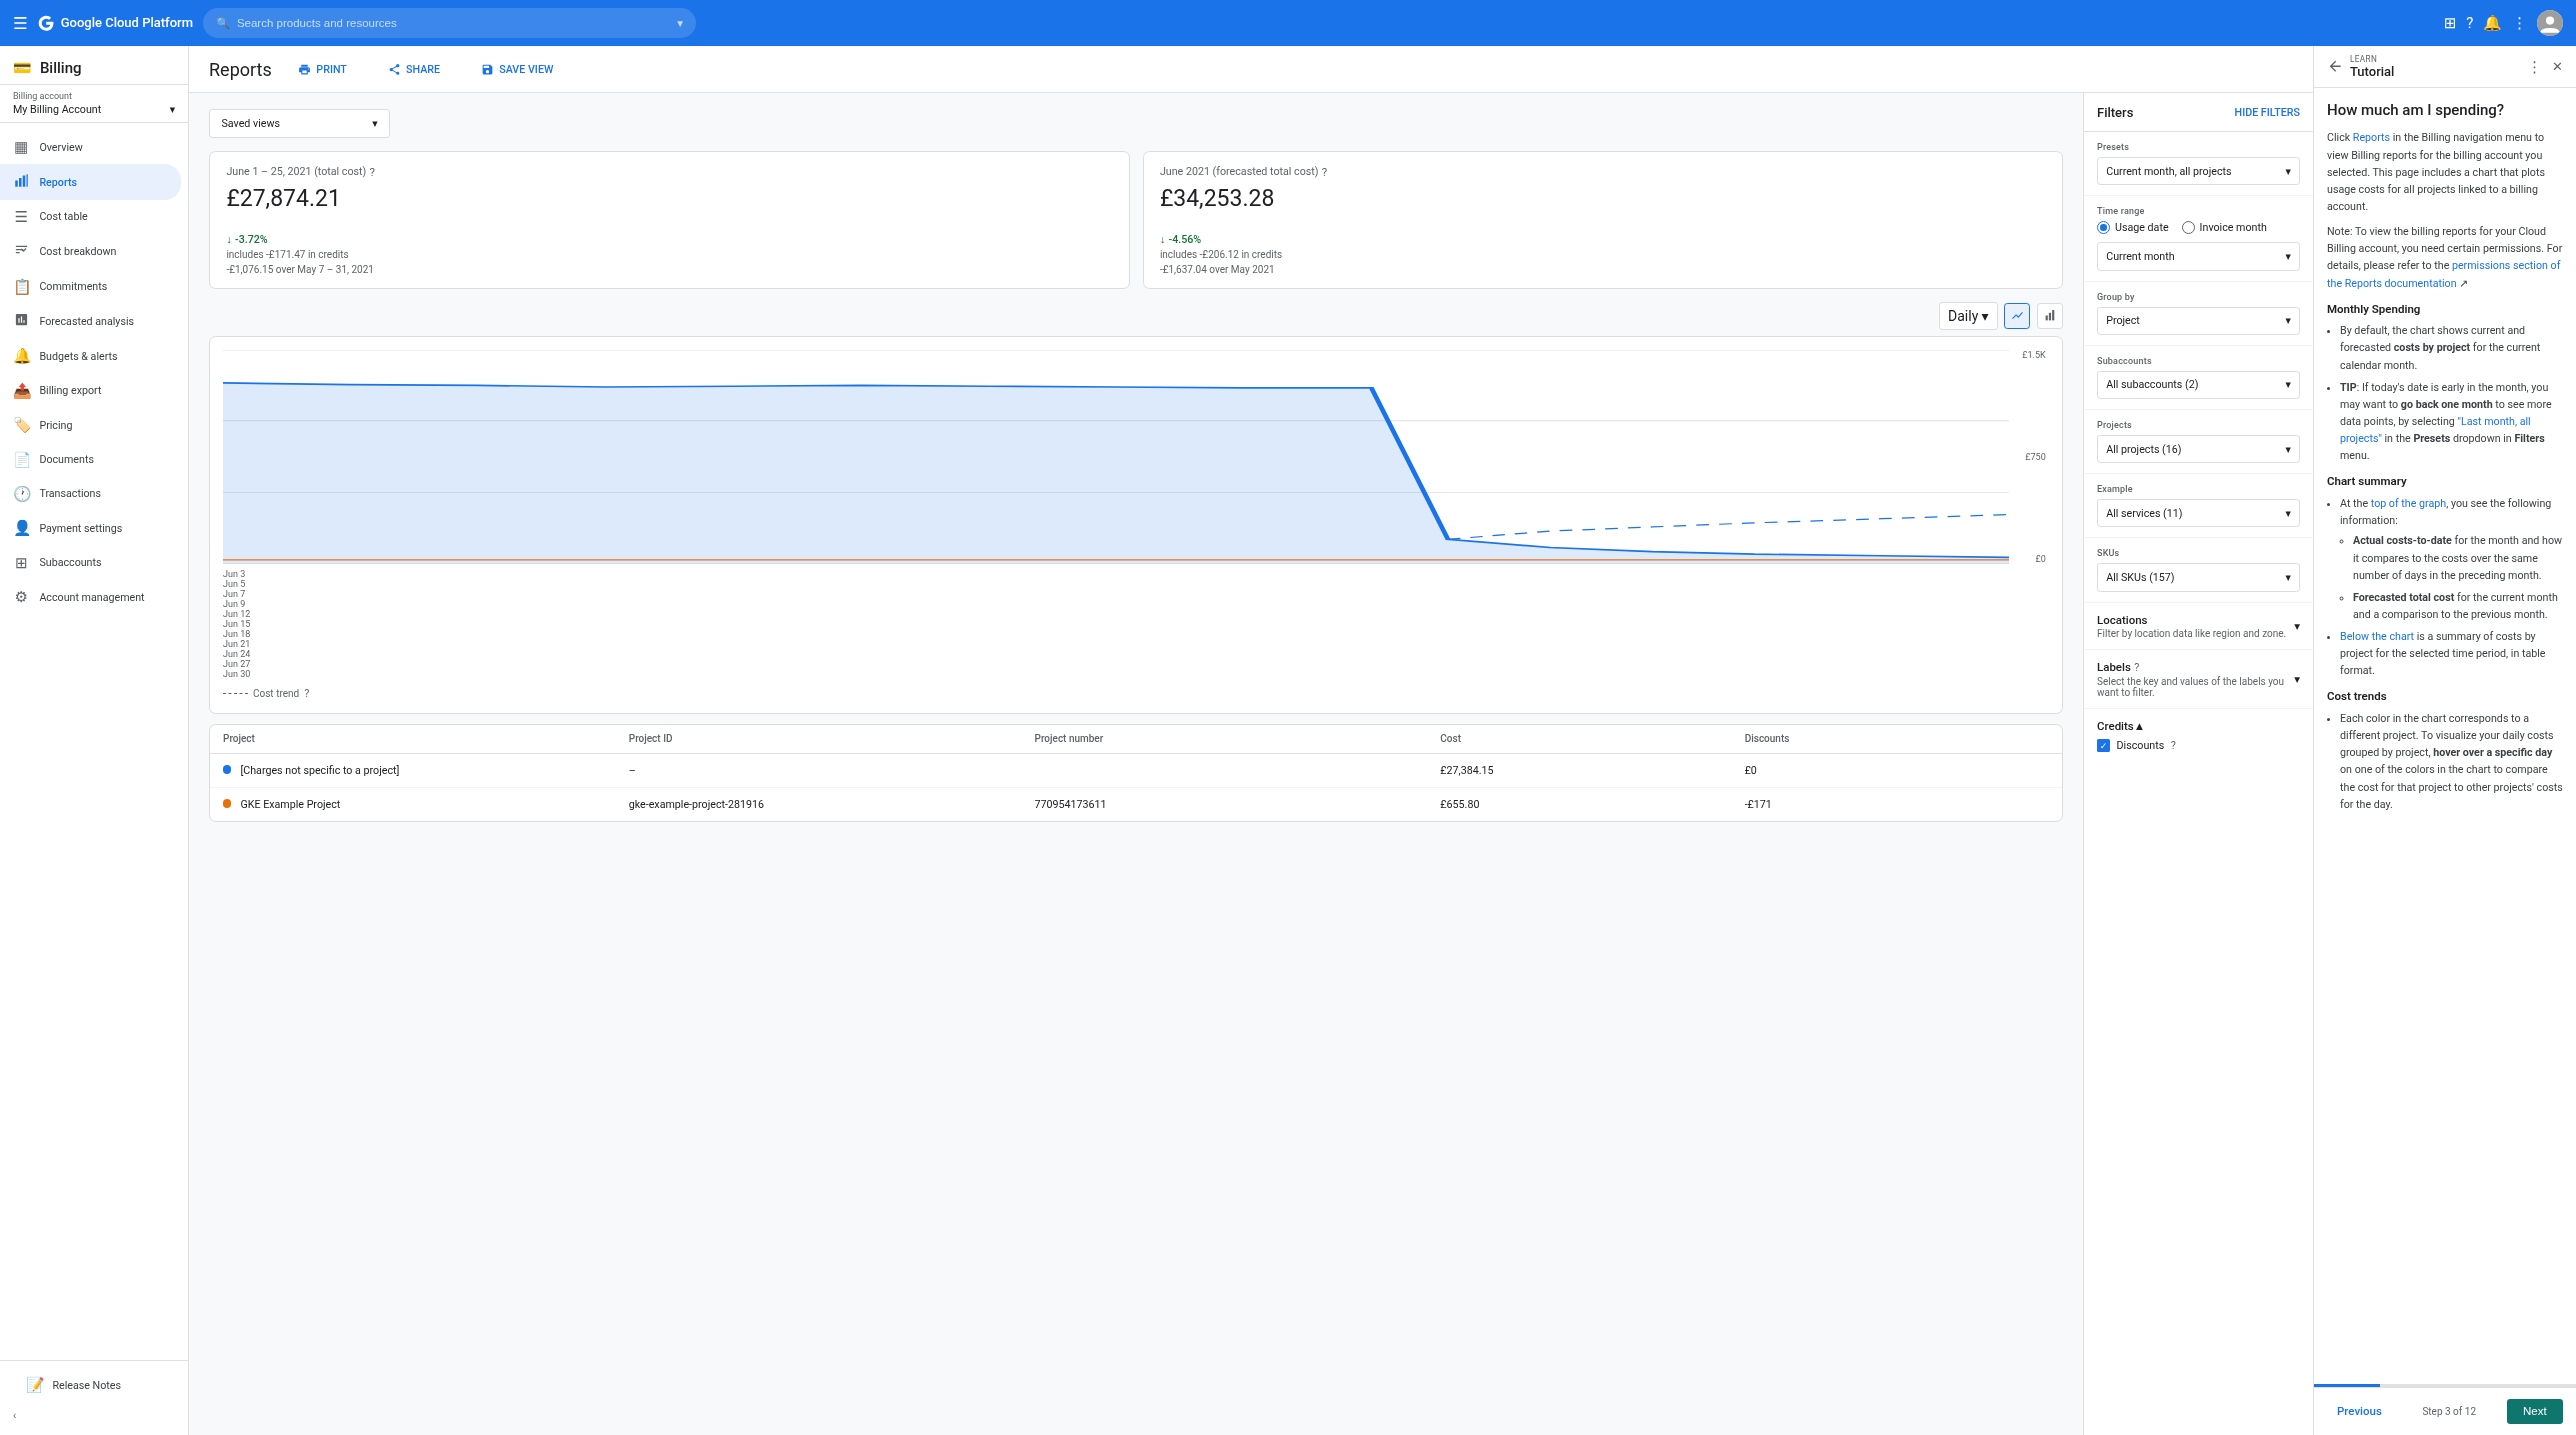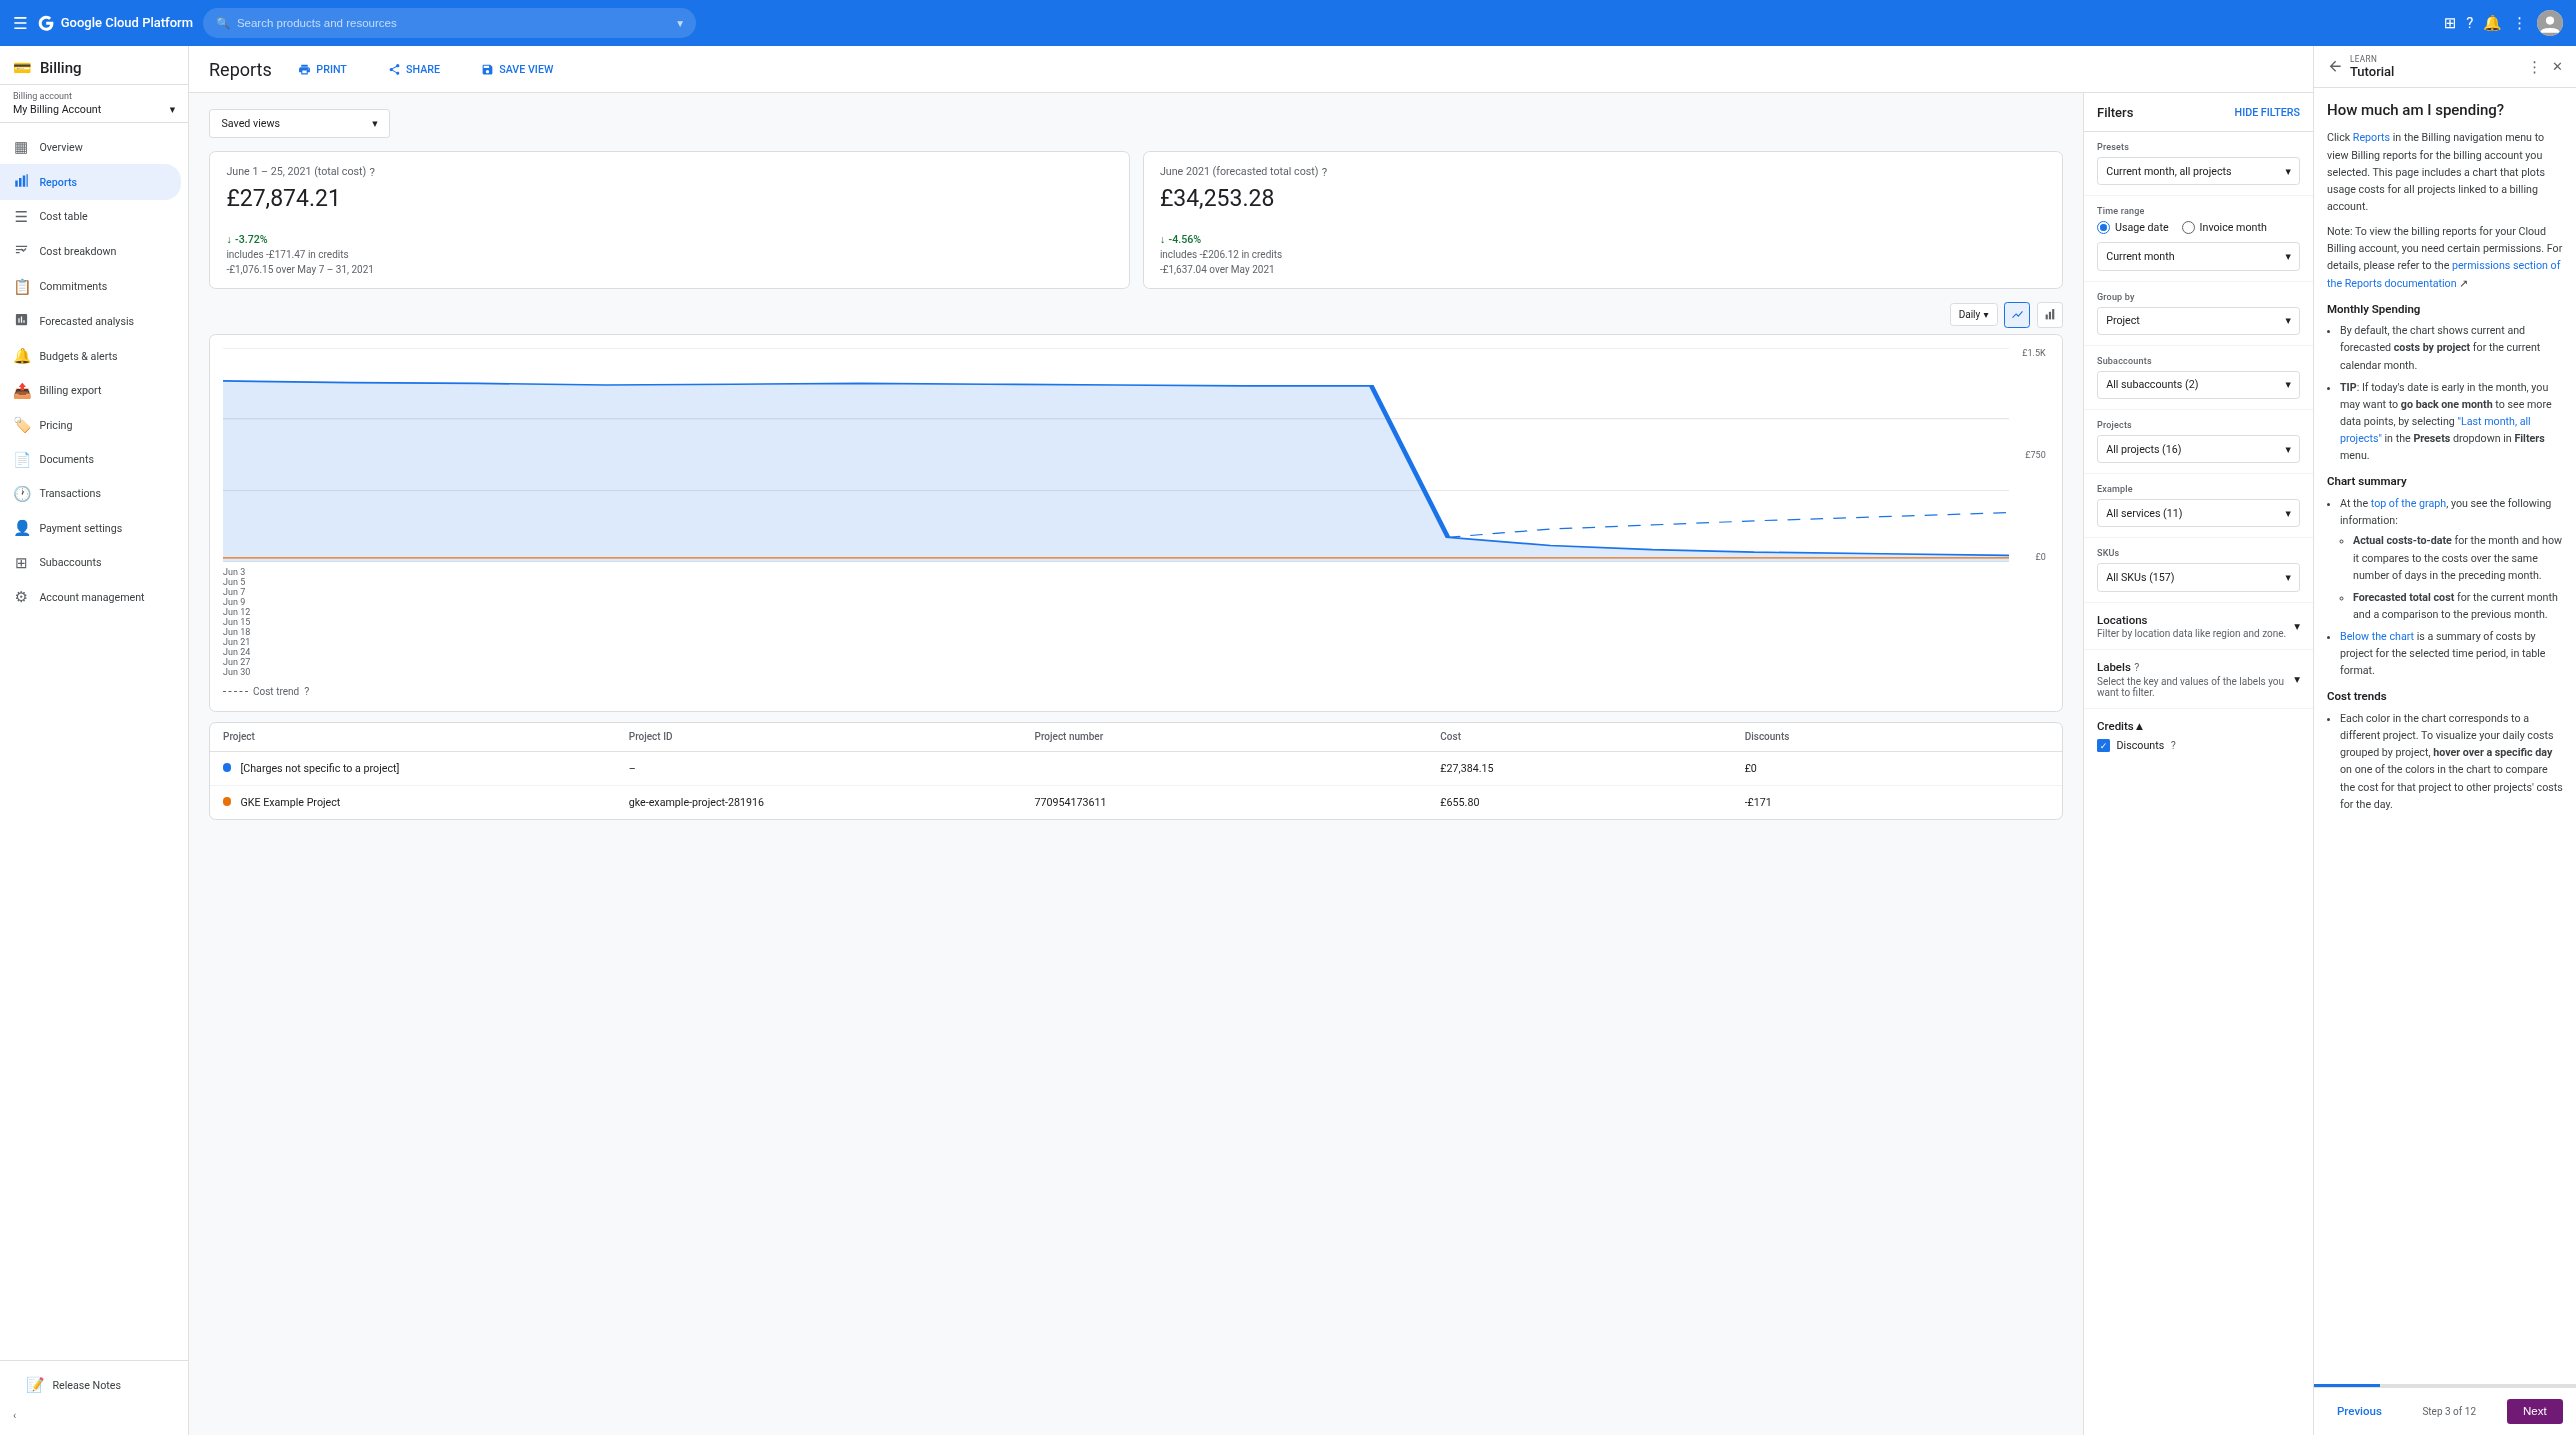--- a/index.html
+++ b/index.html
@@ -80,21 +80,21 @@
     }
     .card-period { font-size: 10.7px; color: #5f6368; display: flex; align-items: center; gap: 3.3px; margin-bottom: 6.6px; }
     .card-amount { font-size: 23px; font-weight: 400; margin-bottom: 21px; }
     .card-change { font-size: 10.7px; font-weight: 500; display: flex; align-items: center; gap: 3.3px; }
     .card-change.negative { color: #137333; }
     .card-subtext { font-size: 10px; color: #5f6368; margin-top: 3.3px; }
 
     
     .chart-controls { display: flex; align-items: center; justify-content: flex-end; gap: 6.6px; margin-bottom: 6.6px; }
     .daily-select {
-      display: flex; align-items: center; gap: 3.3px; border: 0.8px solid #dadce0; border-radius: 3.3px; padding: 5px 8.2px; background: white; font-size: 10px; cursor: pointer; justify-content: flex-end;
+      display: flex; align-items: center; gap: 3.3px; border: 0.8px solid #dadce0; border-radius: 3.3px; padding: 5px 8.2px; background: white; font-size: 14px; cursor: pointer; justify-content: flex-end;
     }
     .chart-type-btn { width: 26px; height: 26px; display: flex; align-items: center; justify-content: center; border: 0.8px solid #dadce0; border-radius: 3.3px; cursor: pointer; background: white; }
     .chart-type-btn.active { background: #e8f0fe; border-color: #1a73e8; }
 
     
     .chart-container { background: white; border: 0.8px solid #dadce0; border-radius: 6.6px; padding: 13px; margin-bottom: 10px; position: relative; }
     .chart-svg { width: 100%; height: 100%; }
     .cost-trend { display: flex; align-items: center; gap: 5px; font-size: 10px; color: #5f6368; margin-top: 6.6px; }
     .trend-dash { width: 25px; height: 1.6px; border-top: 1.6px dashed #5f6368; }
 
@@ -147,21 +147,21 @@
     .tutorial-text { font-size: 10.7px; line-height: 1.6; color: #3c4043; margin-bottom: 8.2px; }
     .tutorial-link { color: #1a73e8; cursor: pointer; text-decoration: none; }
     .tutorial-section-title { font-size: 11.5px; font-weight: 600; margin: 10px 0 6.6px; }
     .tutorial-list { padding-left: 13px; margin-bottom: 8.2px; }
     .tutorial-list li { font-size: 10.7px; line-height: 1.6; color: #3c4043; margin-bottom: 5px; }
     .tutorial-footer {
       display: flex; align-items: center; justify-content: space-between; padding: 10px 13px; border-top: 0.8px solid #e0e0e0;
     }
     .tutorial-prev-btn { color: #1a73e8; font-size: 11.5px; font-weight: 500; cursor: pointer; padding: 6.6px 10px; border-radius: 3.3px; }
     .tutorial-step { font-size: 10px; color: #5f6368; }
-    .tutorial-next-btn { background: #701a75; color: white; border: none; border-radius: 3.3px; padding: 6.6px 16.4px; font-size: 11.5px; font-weight: 500; cursor: pointer; }
+    .tutorial-next-btn { background: #0f766e; color: white; border: none; border-radius: 3.3px; padding: 6.6px 16.4px; font-size: 11.5px; font-weight: 500; cursor: pointer; }
     .progress-bar { height: 2.5px; background: #e0e0e0; position: relative; }
     .progress-fill { height: 2.5px; background: #1a73e8; width: 25%; }
   </style>
 </head>
 <body>
 
 <nav class="top-nav">
   <span class="hamburger">☰</span>
   <div class="logo">
     <svg width="16.4" height="16.4" viewBox="0 0 24 24" fill="white">

